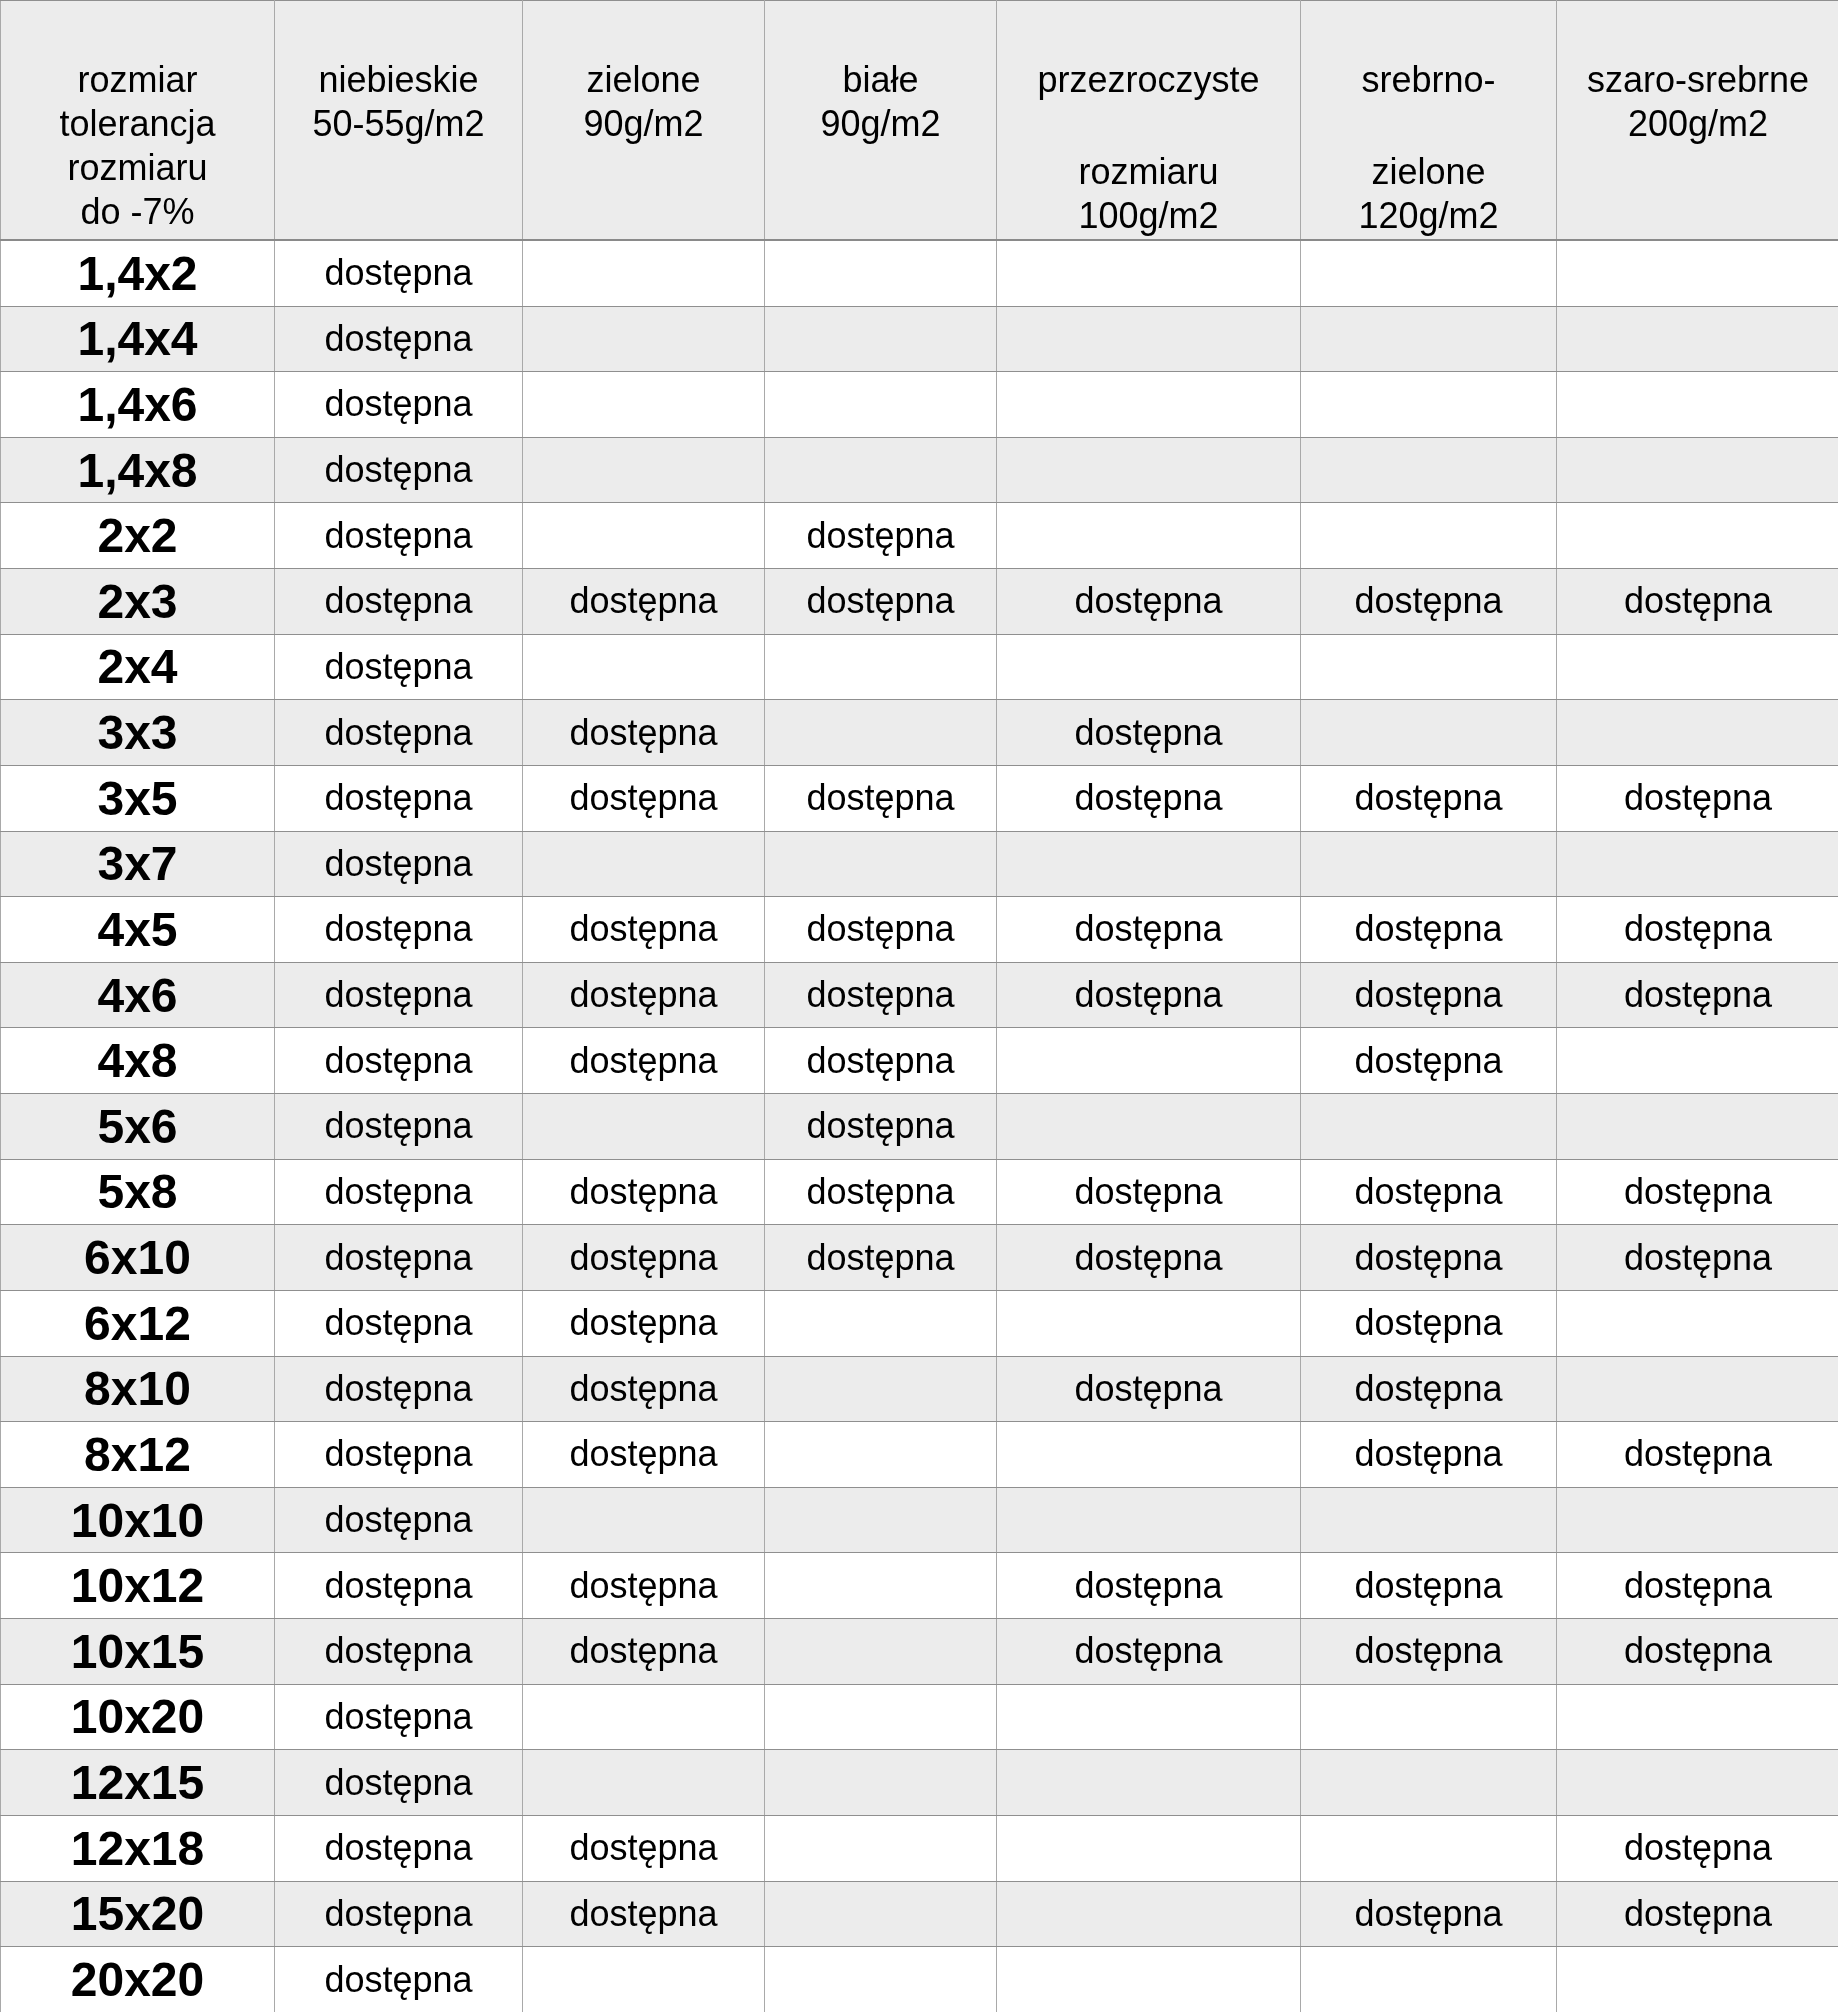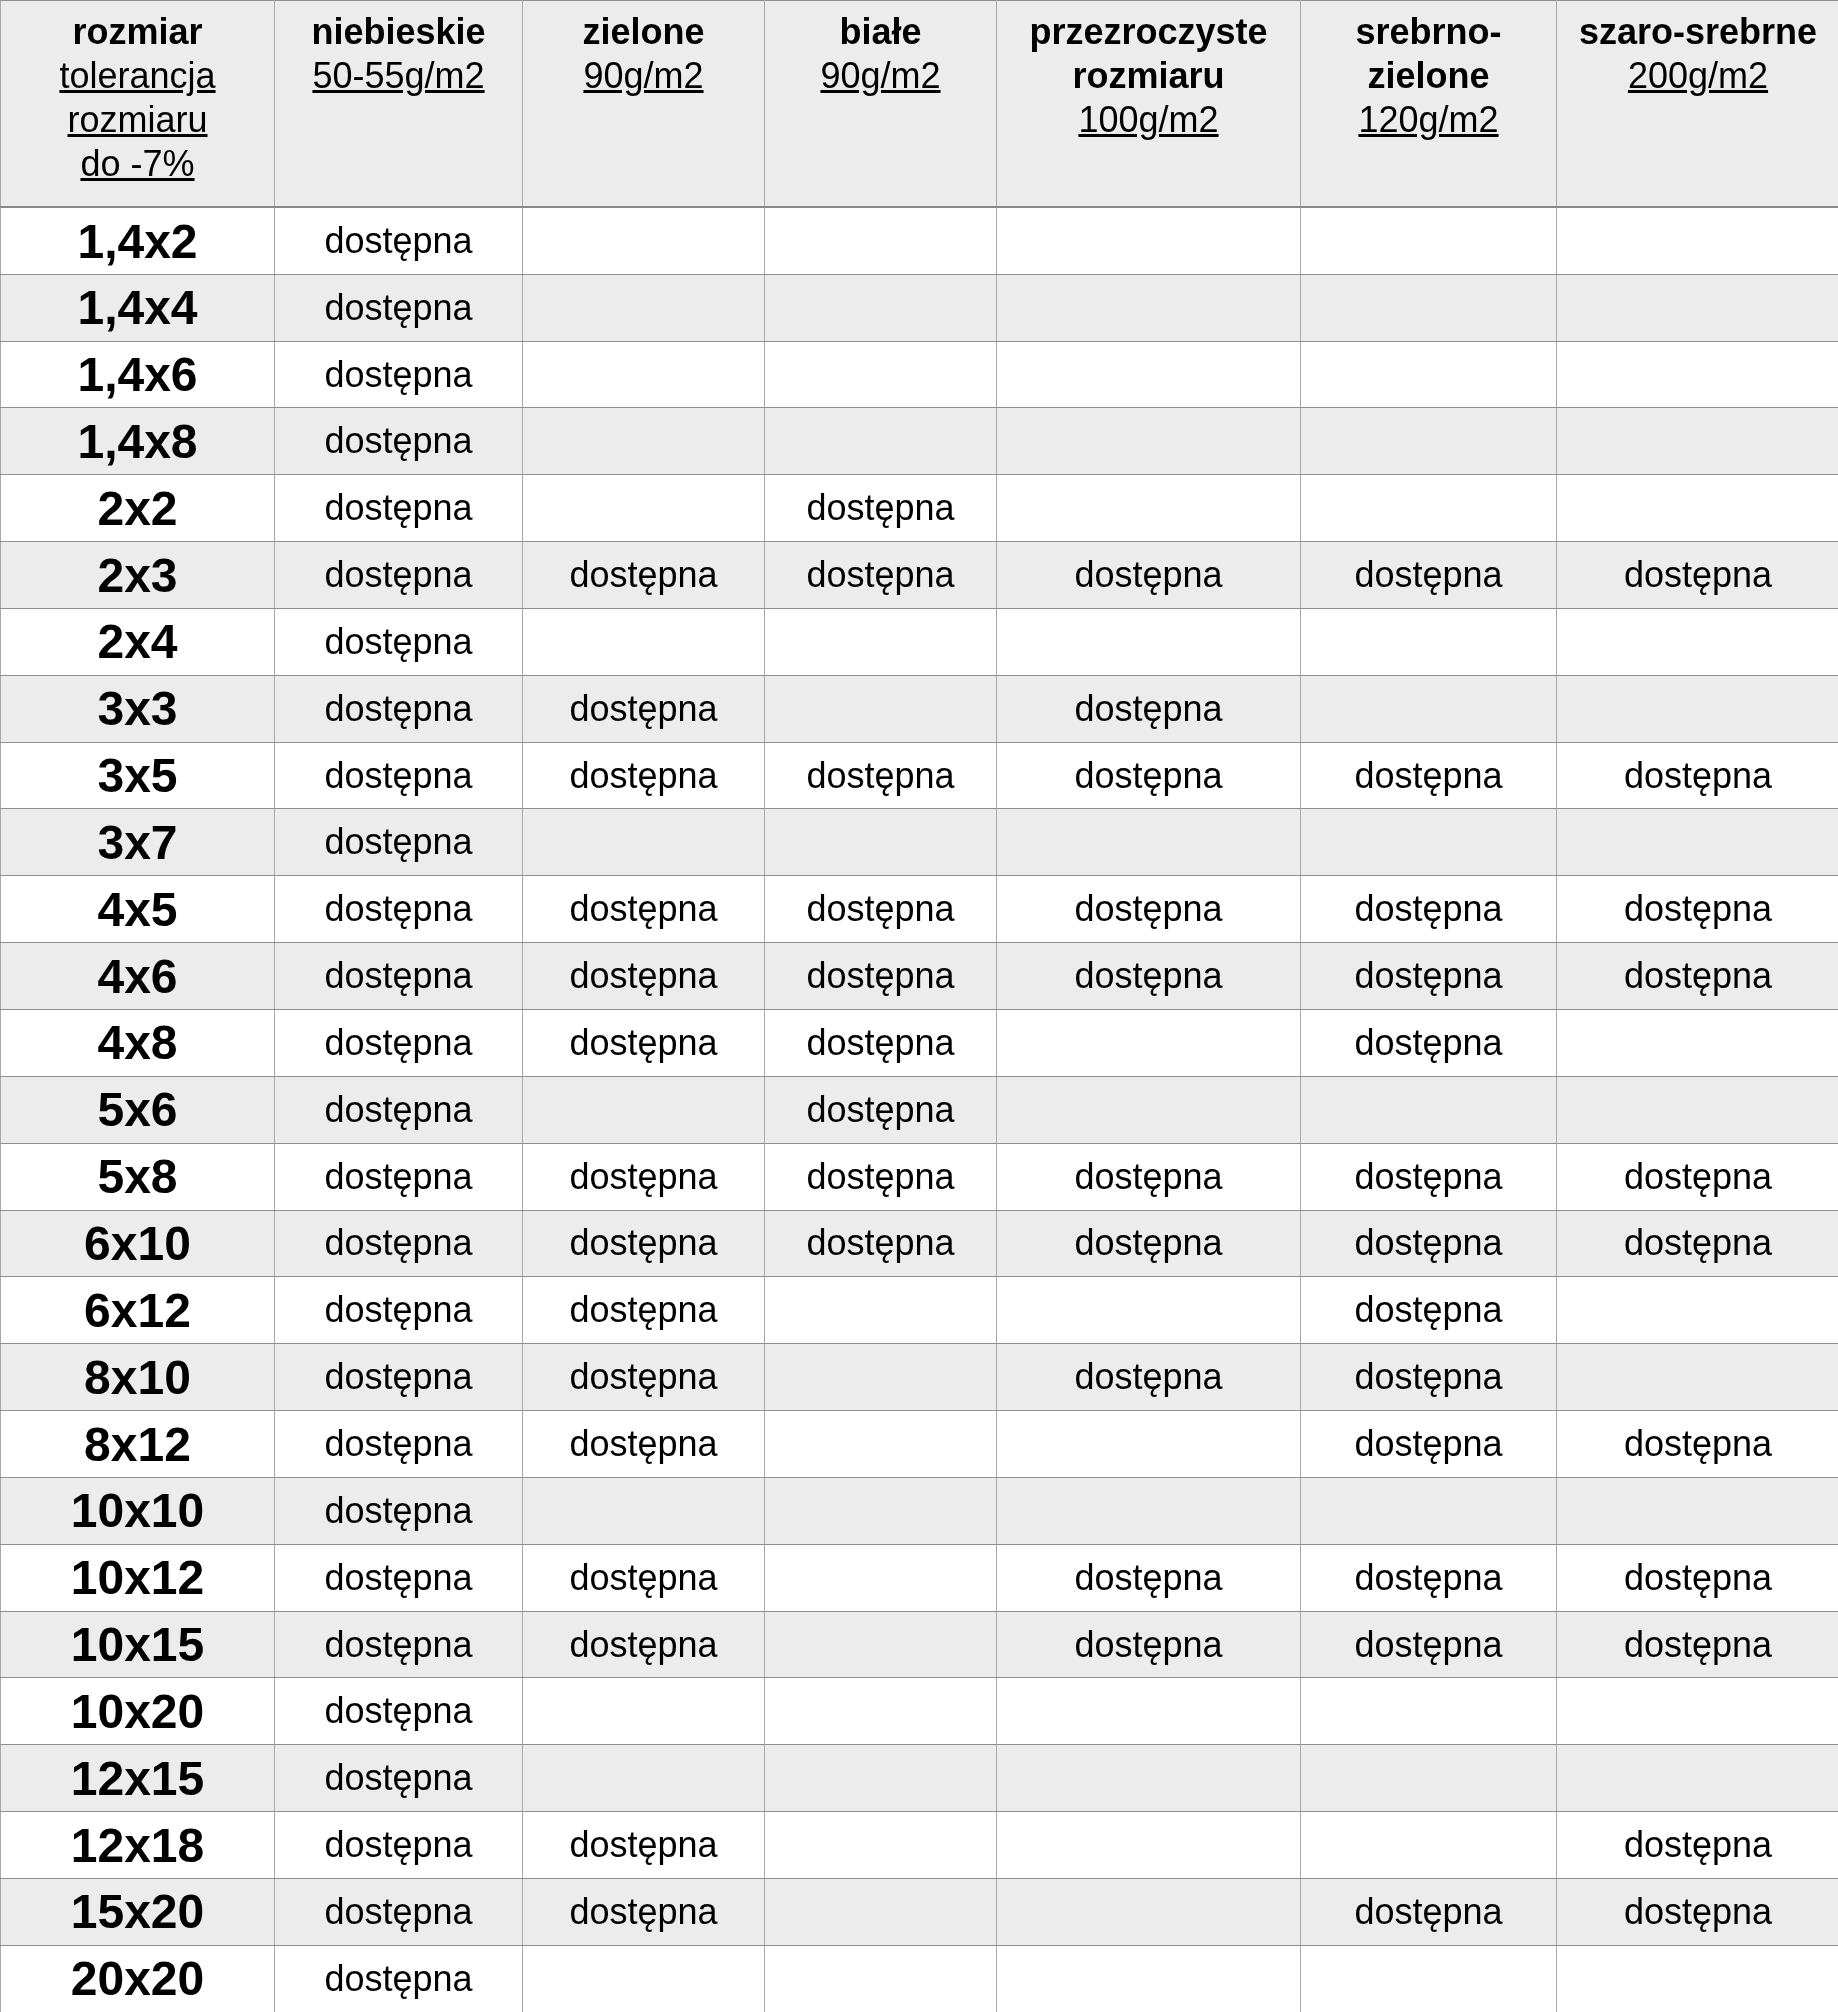--- a/index.html
+++ b/index.html
@@ -37,22 +37,22 @@
   thead th {
     background: #ececec;
     height: 195px;
     vertical-align: top;
     padding-top: 9.4px;
     font-weight: 400;
     font-size: 36px;
     line-height: 44px;
     border-bottom: 2.4px solid #8a8a8a;
   }
-  thead .hb { font-weight: 700; }
-  thead .hn { font-weight: 400; text-decoration: underline; }
+  thead .hb { font-weight: 400; margin-top: 48px; }
+  thead .hn { font-weight: 400; }
   tbody tr { height: 62px; }
   tbody tr:nth-child(even) td { background: #ececec; }
   tbody tr:nth-child(odd) td { background: #ffffff; }
   td.size {
     font-weight: 700;
     font-size: 48px;
     vertical-align: middle;
   }
   td.avail {
     font-weight: 400;

